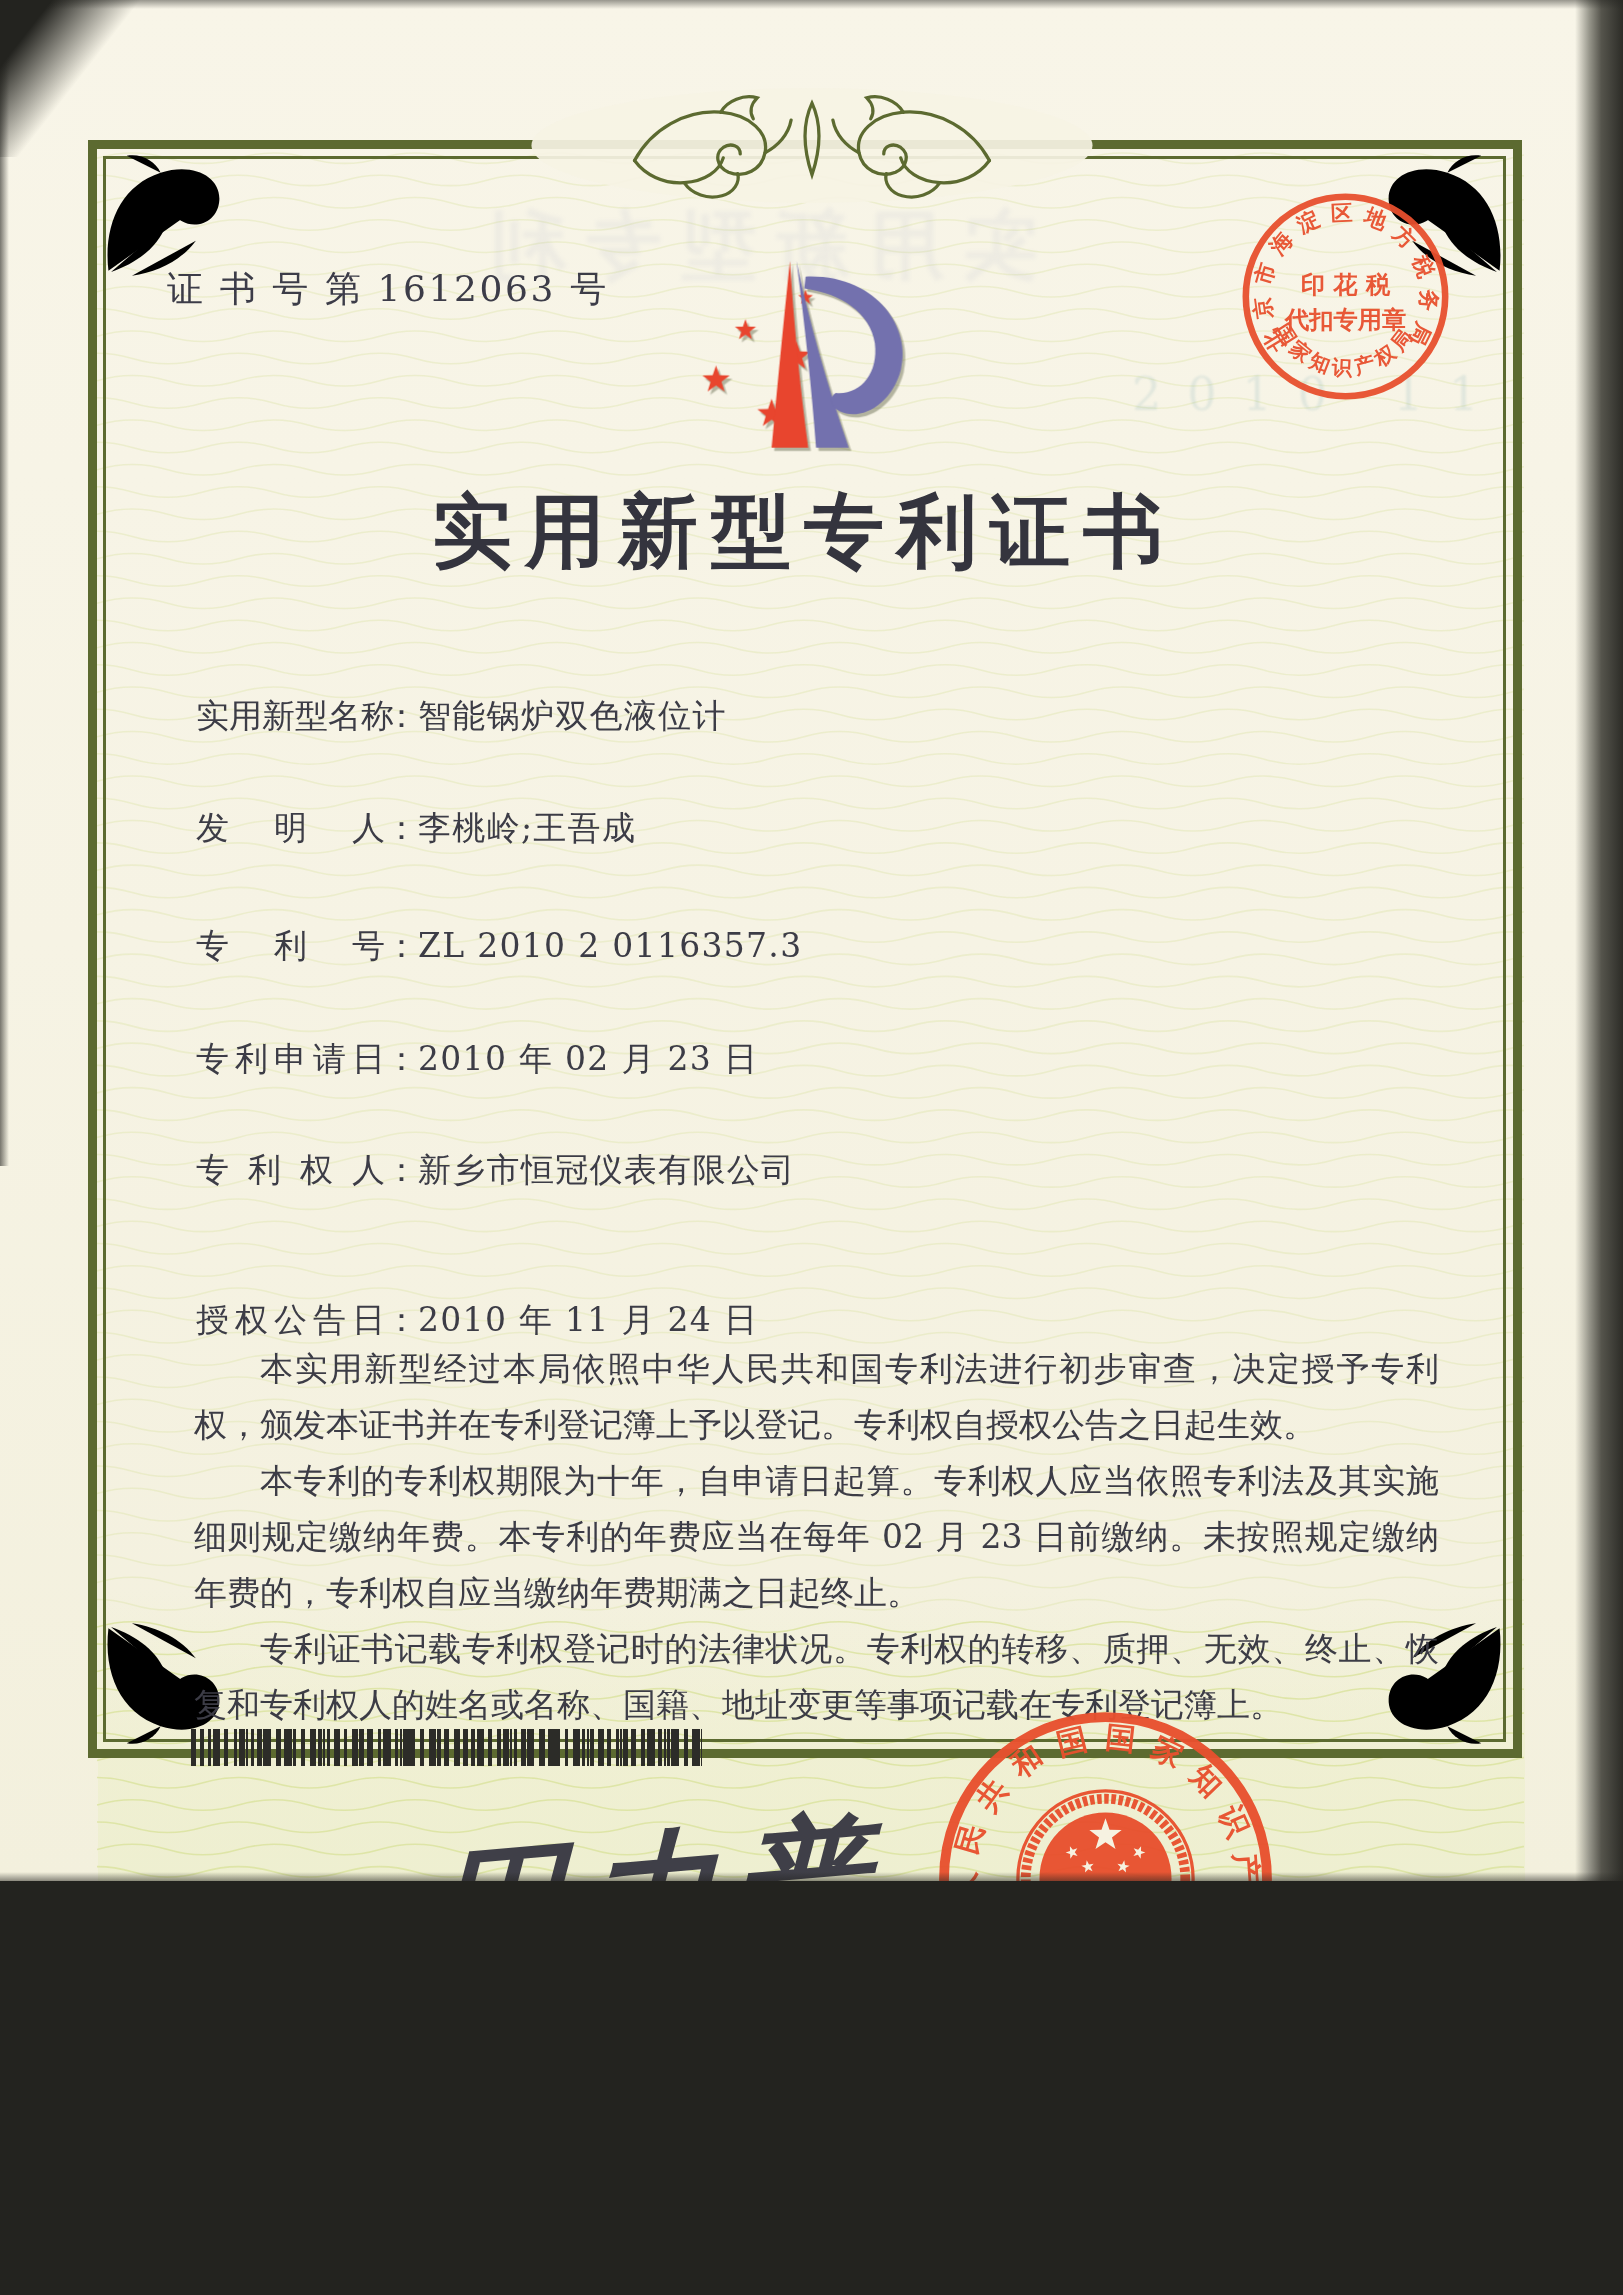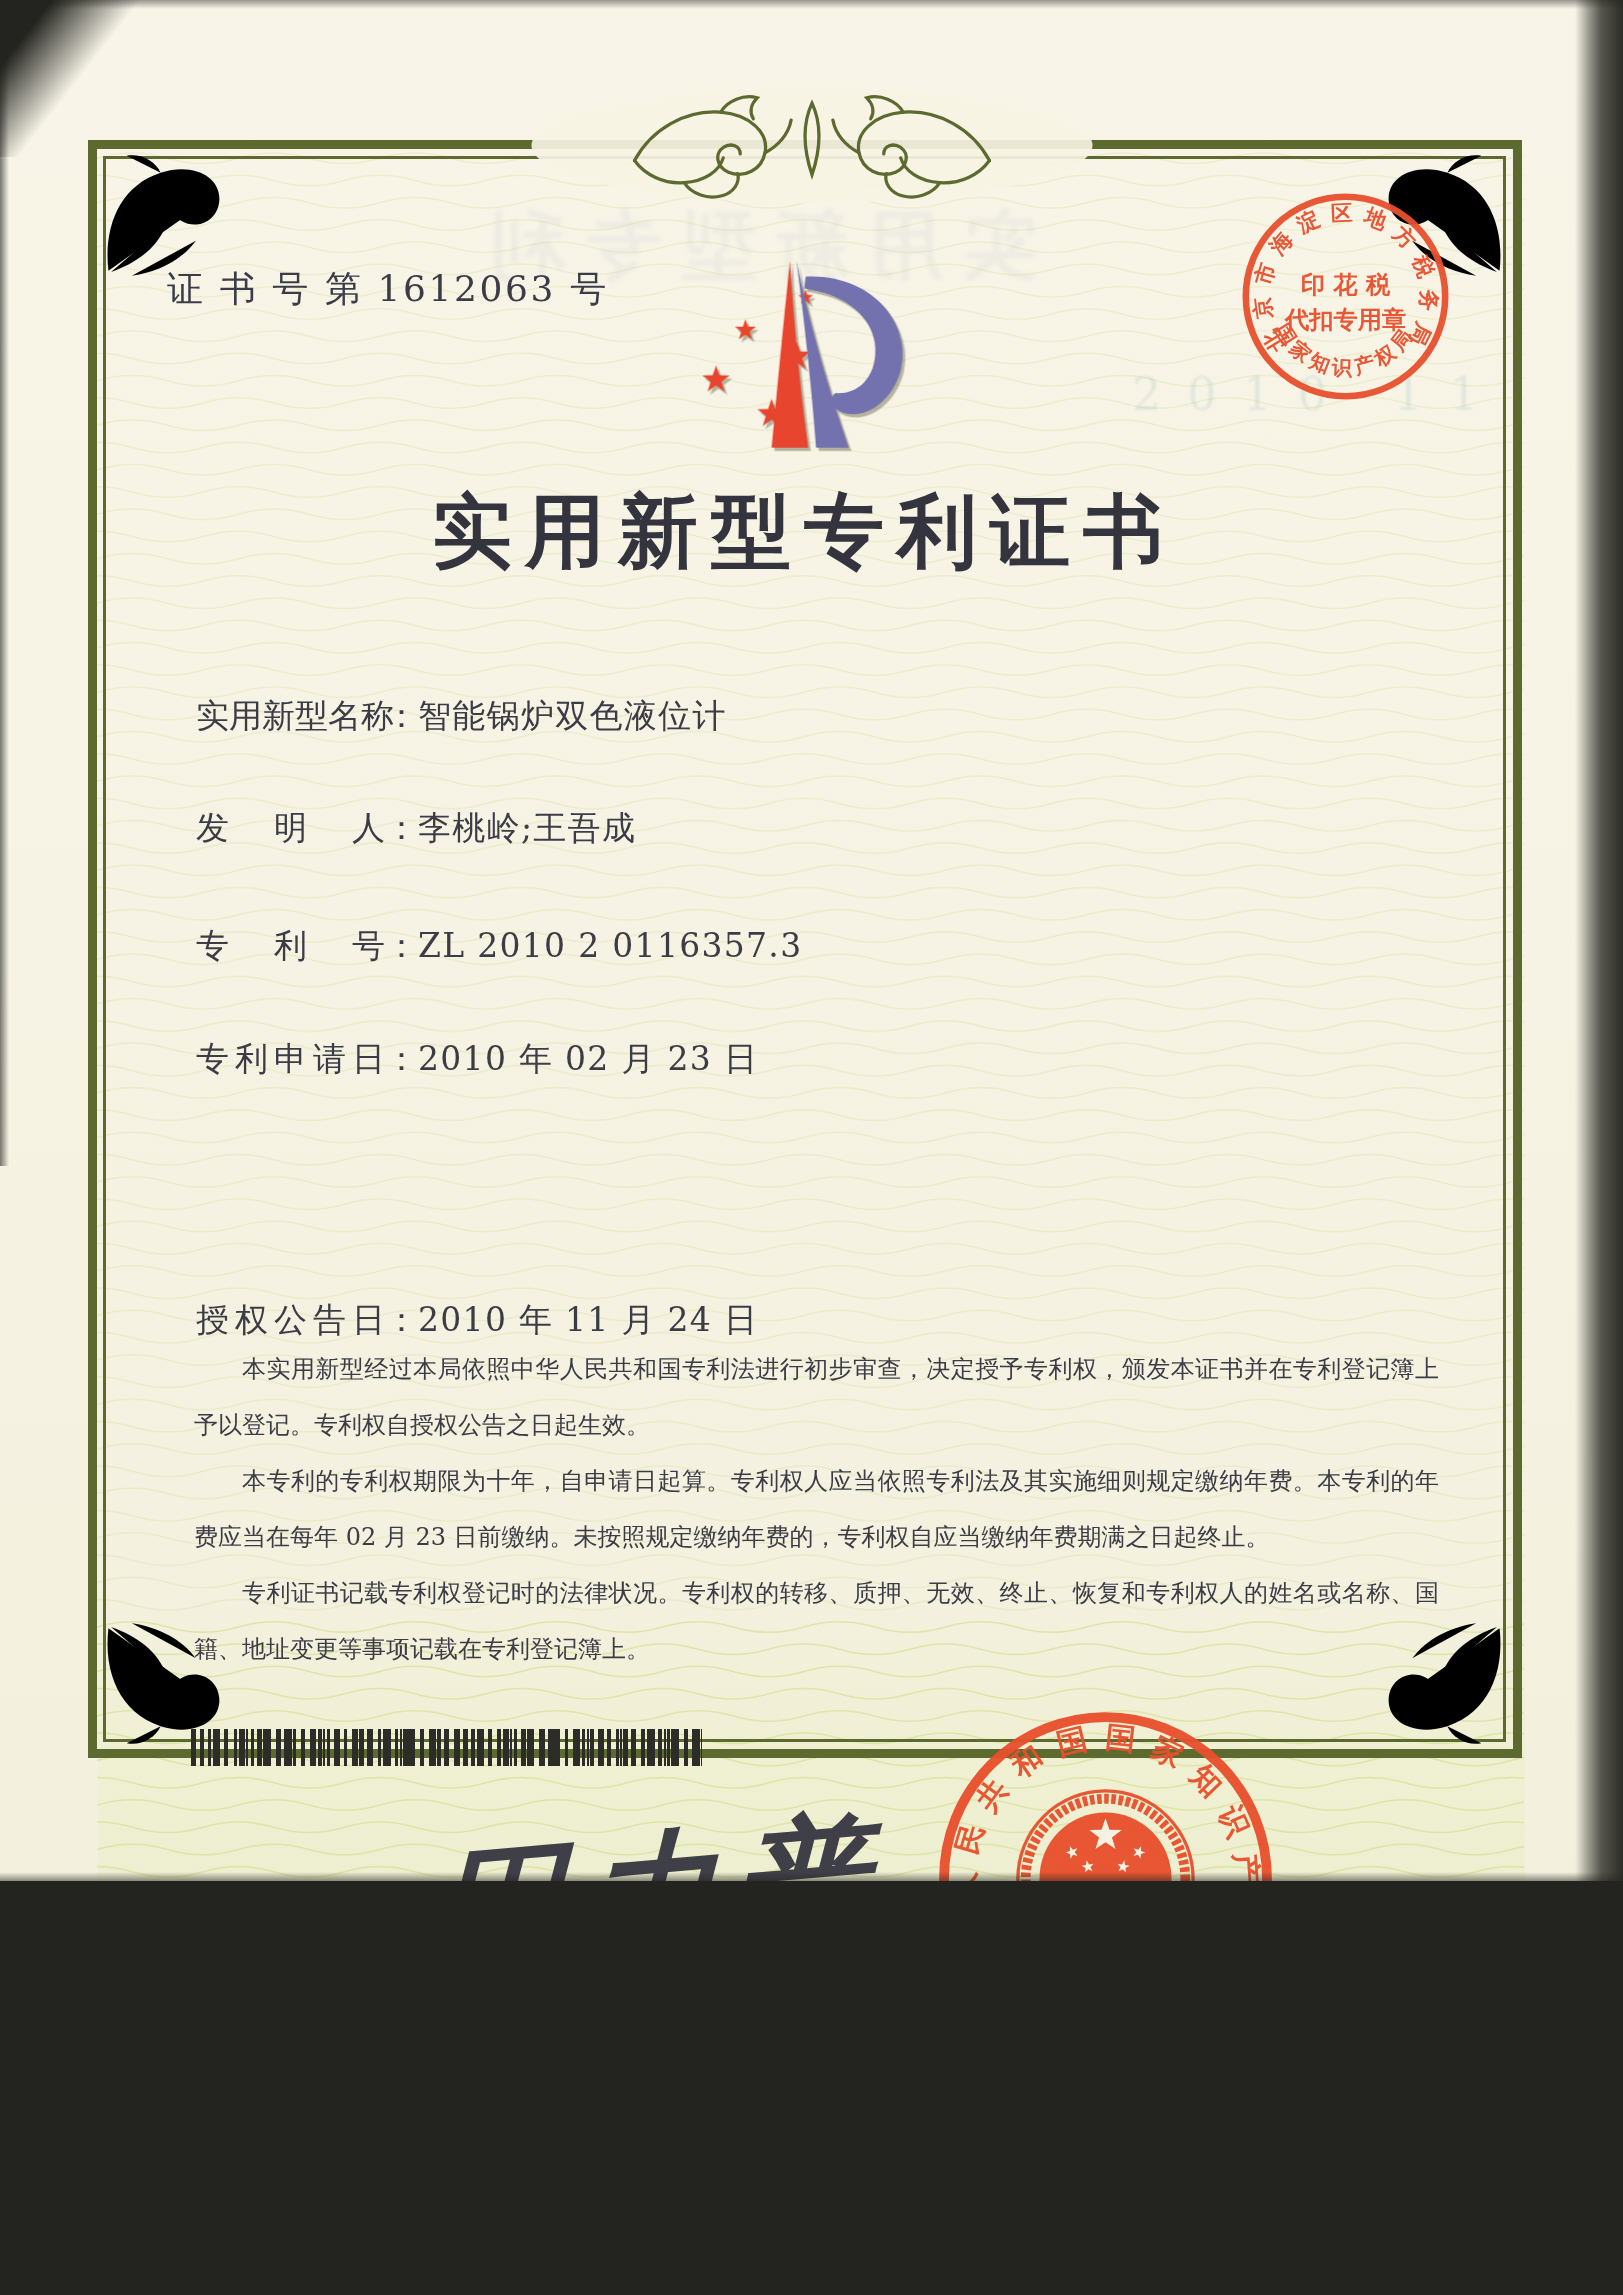--- a/index.html
+++ b/index.html
@@ -45,21 +45,21 @@
   .title{position:absolute;left:102px;right:117px;top:479px;text-align:center;z-index:10;
      font-size:80px;font-weight:700;letter-spacing:13px;color:#34343e;}
   .field-row{position:absolute;left:196px;font-size:33px;z-index:10;white-space:nowrap;color:#3c3c46;}
   .f-label{display:inline-block;width:189px;text-align:justify;text-align-last:justify;}
   .f-colon{display:inline-block;}
   .f-value{display:inline-block;letter-spacing:1.3px;}
   .row-0{top:694px;} .row-1{top:806px;} .row-2{top:924px;}
   .row-3{top:1037px;} .row-4{top:1148px;} .row-5{top:1266px;margin-top:32px;}
 
   .body-text{position:absolute;left:194px;top:1341px;width:1245px;z-index:10;
-     font-size:24px;line-height:56px;text-align:justify;color:#3c3c46;}
+     font-size:33px;line-height:56px;text-align:justify;color:#3c3c46;}
   .body-text p{margin:0;text-indent:2em;}
 
   .barcode{position:absolute;left:191px;top:1729px;width:511px;height:37px;z-index:10;
      background-image:
        repeating-linear-gradient(90deg,#2c2c28 0 3.3px,rgba(0,0,0,0) 3.3px 8.5px),
        repeating-linear-gradient(90deg,#2c2c28 0 2px,rgba(0,0,0,0) 2px 11px),
        repeating-linear-gradient(90deg,#2c2c28 0 5.2px,rgba(0,0,0,0) 5.2px 24px);}
 
   .director-label{position:absolute;left:335px;top:1954px;font-size:35px;letter-spacing:7.9px;z-index:10;color:#3c3c46;}
   .director-signature{position:absolute;left:432px;top:1826px;z-index:10;
@@ -279,20 +279,23 @@
   </div>
   <div class="field-row row-1">
     <span class="f-label">发明人</span><span class="f-colon">：</span><span class="f-value">李桃岭;王吾成</span>
   </div>
   <div class="field-row row-2">
     <span class="f-label">专利号</span><span class="f-colon">：</span><span class="f-value">ZL 2010 2 0116357.3</span>
   </div>
   <div class="field-row row-3">
     <span class="f-label">专利申请日</span><span class="f-colon">：</span><span class="f-value">2010 年 02 月 23 日</span>
   </div>
+  <div class="field-row row-4">
+    <span class="f-label">专利权人</span><span class="f-colon">：</span><span class="f-value">新乡市恒冠仪表有限公司</span>
+  </div>
   <div class="field-row row-5">
     <span class="f-label">授权公告日</span><span class="f-colon">：</span><span class="f-value">2010 年 11 月 24 日</span>
   </div>
 
   <div class="body-text">
     <p>本实用新型经过本局依照中华人民共和国专利法进行初步审查，决定授予专利权，颁发本证书并在专利登记簿上予以登记。专利权自授权公告之日起生效。</p>
     <p>本专利的专利权期限为十年，自申请日起算。专利权人应当依照专利法及其实施细则规定缴纳年费。本专利的年费应当在每年 02 月 23 日前缴纳。未按照规定缴纳年费的，专利权自应当缴纳年费期满之日起终止。</p>
     <p>专利证书记载专利权登记时的法律状况。专利权的转移、质押、无效、终止、恢复和专利权人的姓名或名称、国籍、地址变更等事项记载在专利登记簿上。</p>
   </div>
 

